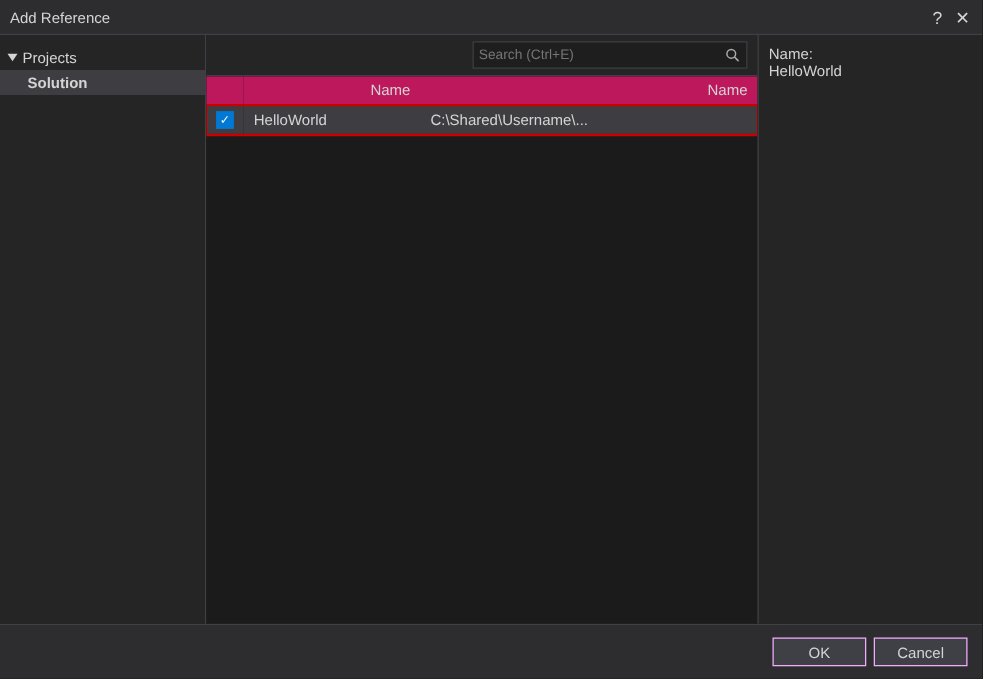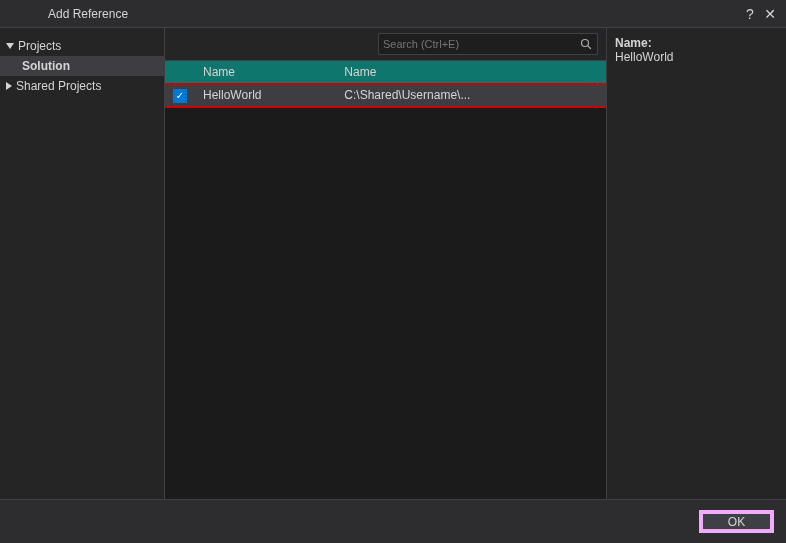--- a/index.html
+++ b/index.html
@@ -19,21 +19,20 @@
       height: 28px;
       display: flex;
       align-items: center;
       justify-content: space-between;
       padding: 0 8px;
       border-bottom: 1px solid #3f3f46;
     }
     .title-bar-text {
       color: #d4d4d4;
       font-size: 12px;
-      margin-left: 40px;
     }
     .title-bar-controls {
       display: flex;
       gap: 4px;
       align-items: center;
     }
     .title-btn {
       width: 16px;
       height: 16px;
       display: flex;
@@ -133,26 +132,26 @@
       overflow: auto;
       background: #1b1b1b;
       margin: 0;
     }
 
     .ref-table {
       width: 100%;
       border-collapse: collapse;
     }
     .ref-table th {
-      background: #0f766e;
+      background: #be185d;
       color: #d4d4d4;
       font-weight: normal;
       font-size: 12px;
       padding: 4px 8px;
-      text-align: left;
+      text-align: right;
       border-bottom: 1px solid #3f3f46;
       position: sticky;
       top: 0;
     }
     .ref-table td {
       padding: 4px 8px;
       font-size: 12px;
       color: #d4d4d4;
       border-bottom: 1px solid #2d2d30;
     }
@@ -185,21 +184,21 @@
     
     .right-panel {
       width: 180px;
       background: #252526;
       border-left: 1px solid #3f3f46;
       padding: 8px;
       font-size: 12px;
     }
     .right-panel-label {
       color: #d4d4d4;
-      font-weight: bold;
+      font-weight: normal;
       margin-bottom: 2px;
     }
     .right-panel-value {
       color: #d4d4d4;
     }
 
     
     .bottom-bar {
       height: 44px;
       background: #2d2d30;
@@ -207,21 +206,21 @@
       display: flex;
       align-items: center;
       justify-content: flex-end;
       padding: 0 12px;
       gap: 6px;
     }
     .dialog-btn {
       min-width: 75px;
       height: 23px;
       background: #3f3f46;
-      border: 4px solid #f0abfc;
+      border: 1px solid #f0abfc;
       color: #d4d4d4;
       font-size: 12px;
       cursor: pointer;
       display: flex;
       align-items: center;
       justify-content: center;
       font-family: 'Segoe UI', Arial, sans-serif;
     }
     .dialog-btn.primary {
       background: #3f3f46;
@@ -262,24 +261,20 @@
 <div class="dialog-body">
 
   <div class="sidebar">
     <div class="sidebar-section">
       <div class="sidebar-group-header">
         <span class="triangle-down"></span>
         <span>Projects</span>
       </div>
       <div class="sidebar-item active">
         <span>Solution</span>
-      </div>
-      <div class="sidebar-group-header">
-        <span class="triangle-right"></span>
-        <span>Shared Projects</span>
       </div>
     </div>
   </div>
 
   <div class="main-split">
 
     <div class="center-panel">
 
       <div class="search-row">
         <div class="search-input-wrapper">
@@ -319,13 +314,14 @@
       <span class="right-panel-label">Name:</span><br>
       <span class="right-panel-value">HelloWorld</span>
     </div>
 
   </div>
 
 </div>
 
 <div class="bottom-bar">
   <button class="dialog-btn primary">OK</button>
+  <button class="dialog-btn">Cancel</button>
 </div>
 
 </body></html>

